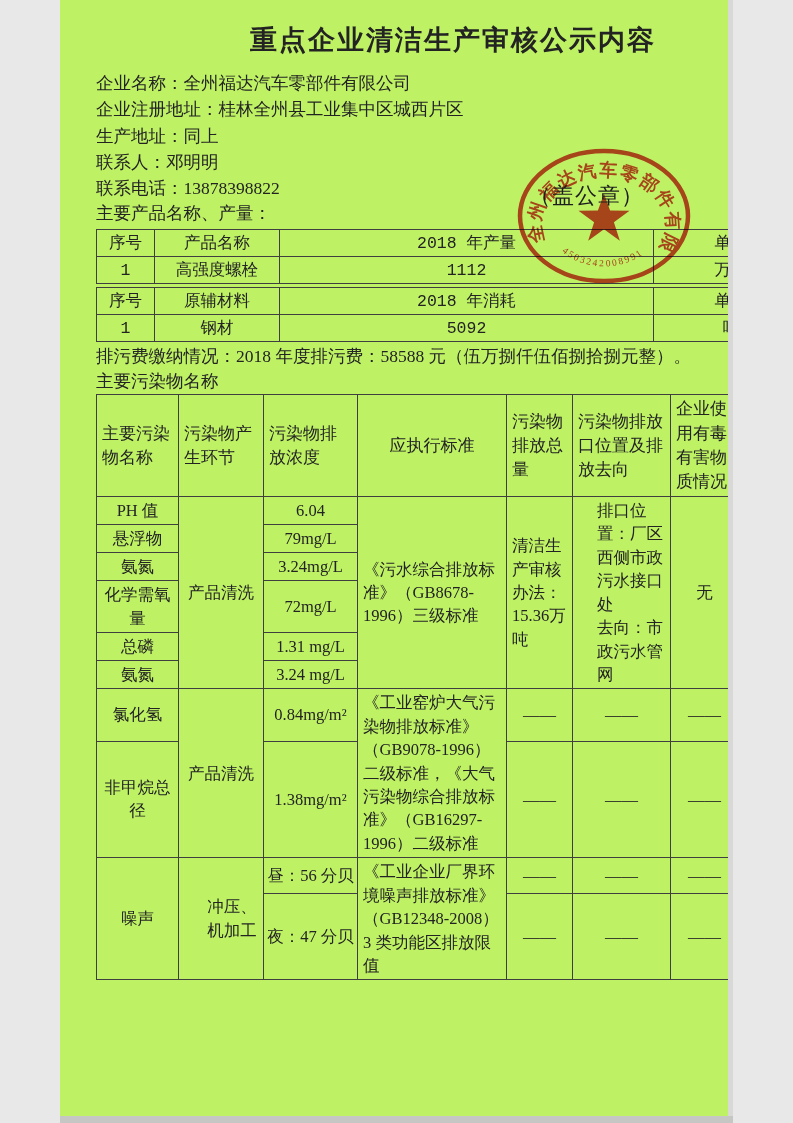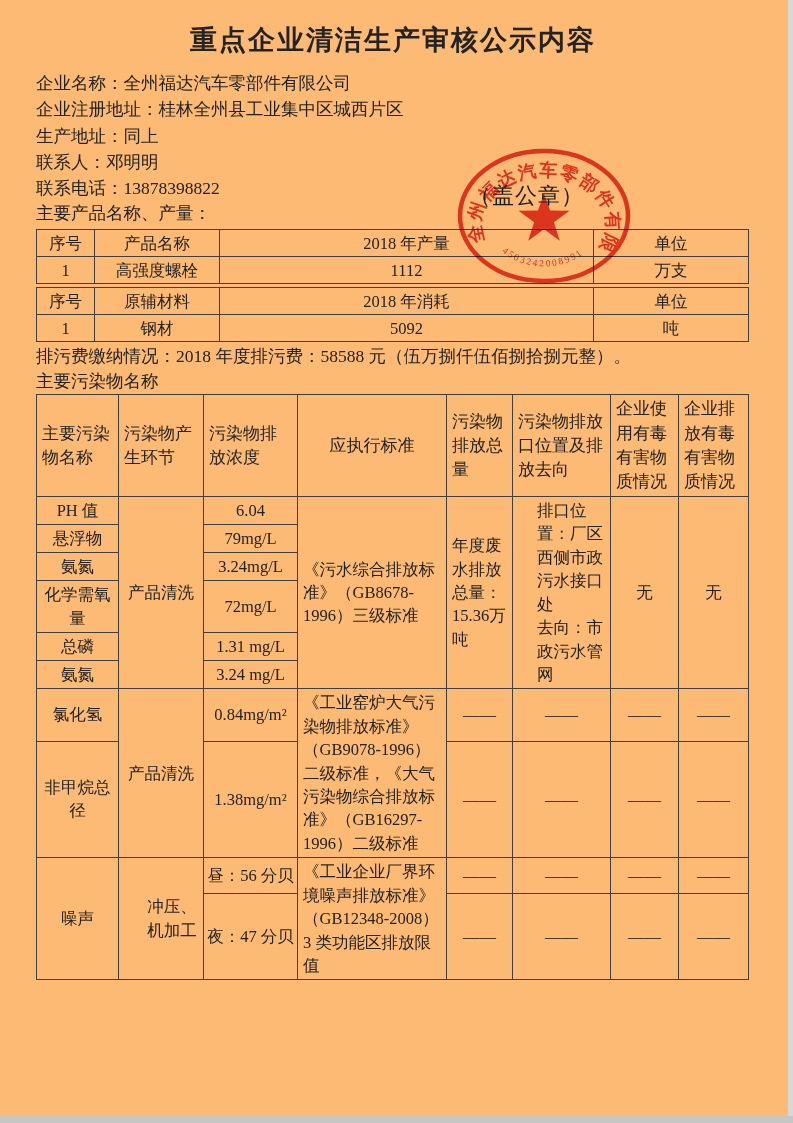--- a/index.html
+++ b/index.html
@@ -1,20 +1,20 @@
 <!DOCTYPE html>
 <html><head>
 <meta charset="utf-8">
 <style>
   html,body{margin:0;padding:0;background:#e8e8e8;}
   .page{
     position:relative;
-    width:793px;height:1123px;
+    width:673px;height:1123px;
     margin:0 auto;
-    background:#fdba74;
+    background:#bef264;
     font-family:"Liberation Serif","DejaVu Serif",serif;
     color:#232323;
     overflow:hidden;
   }
   .scan-edge-right{position:absolute;right:0;top:0;width:5px;height:100%;background:#d8d8d6;}
   .scan-edge-bottom{position:absolute;left:0;bottom:0;width:100%;height:7px;background:#c6c6c4;}
   .content{position:absolute;left:36px;top:22px;width:714px;}
   .doc-title{
     margin:0 0 12px 0;
     text-align:center;
@@ -31,21 +31,21 @@
   table{border-collapse:collapse;table-layout:fixed;width:712px;}
   td,th{
     border:1px solid #3f3f3f;
     font-weight:normal;
     text-align:center;vertical-align:middle;
     font-size:16.5px;line-height:1.42;
     padding:1px 2px;
     overflow:hidden;
   }
   .small-table{margin:3px 0 2px 0;}
-  .small-table td,.small-table th{height:24px;}
+  .small-table td,.small-table th{height:24px;font-family:Liberation Mono, monospace;}
   .main-table th{font-size:17px;}
   .al{text-align:left;padding:2px 5px;}
   .pre{white-space:pre-line;padding-left:24px;}
   
   .seal{
     position:absolute;left:452px;top:142px;width:184px;height:148px;
     mix-blend-mode:multiply;opacity:0.92;
     pointer-events:none;
   }
   .seal svg{width:100%;height:100%;}
@@ -148,21 +148,21 @@
         <th class="al">污染物排放口位置及排放去向</th>
         <th class="al">企业使用有毒有害物质情况</th>
         <th class="al">企业排放有毒有害物质情况</th>
       </tr>
 
       <tr style="height:26px">
         <td>PH 值</td>
         <td rowspan="6">产品清洗</td>
         <td>6.04</td>
         <td rowspan="6" class="al">《污水综合排放标准》（GB8678-1996）三级标准</td>
-        <td rowspan="6" class="al">年度废水排放总量：15.36万吨</td>
+        <td rowspan="6" class="al">清洁生产审核办法：15.36万吨</td>
         <td rowspan="6" class="al pre">排口位置：厂区西侧市政污水接口处
 去向：市政污水管网</td>
         <td rowspan="6">无</td>
         <td rowspan="6">无</td>
       </tr>
       <tr style="height:25px">
         <td>悬浮物</td>
         <td>79mg/L</td>
       </tr>
       <tr style="height:24px">

